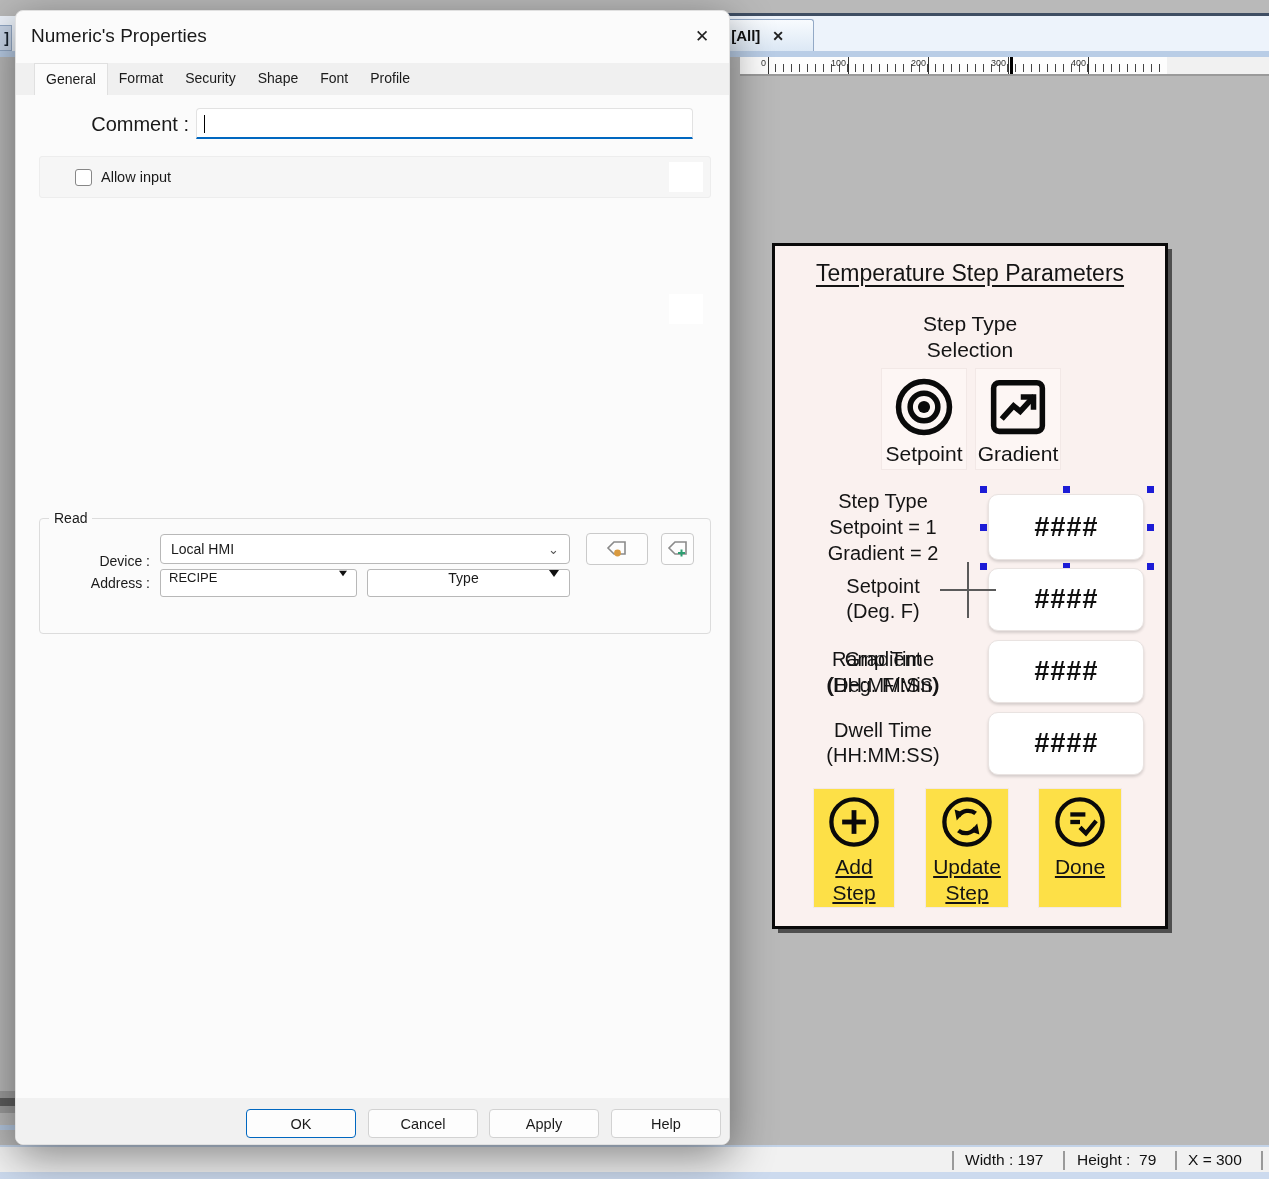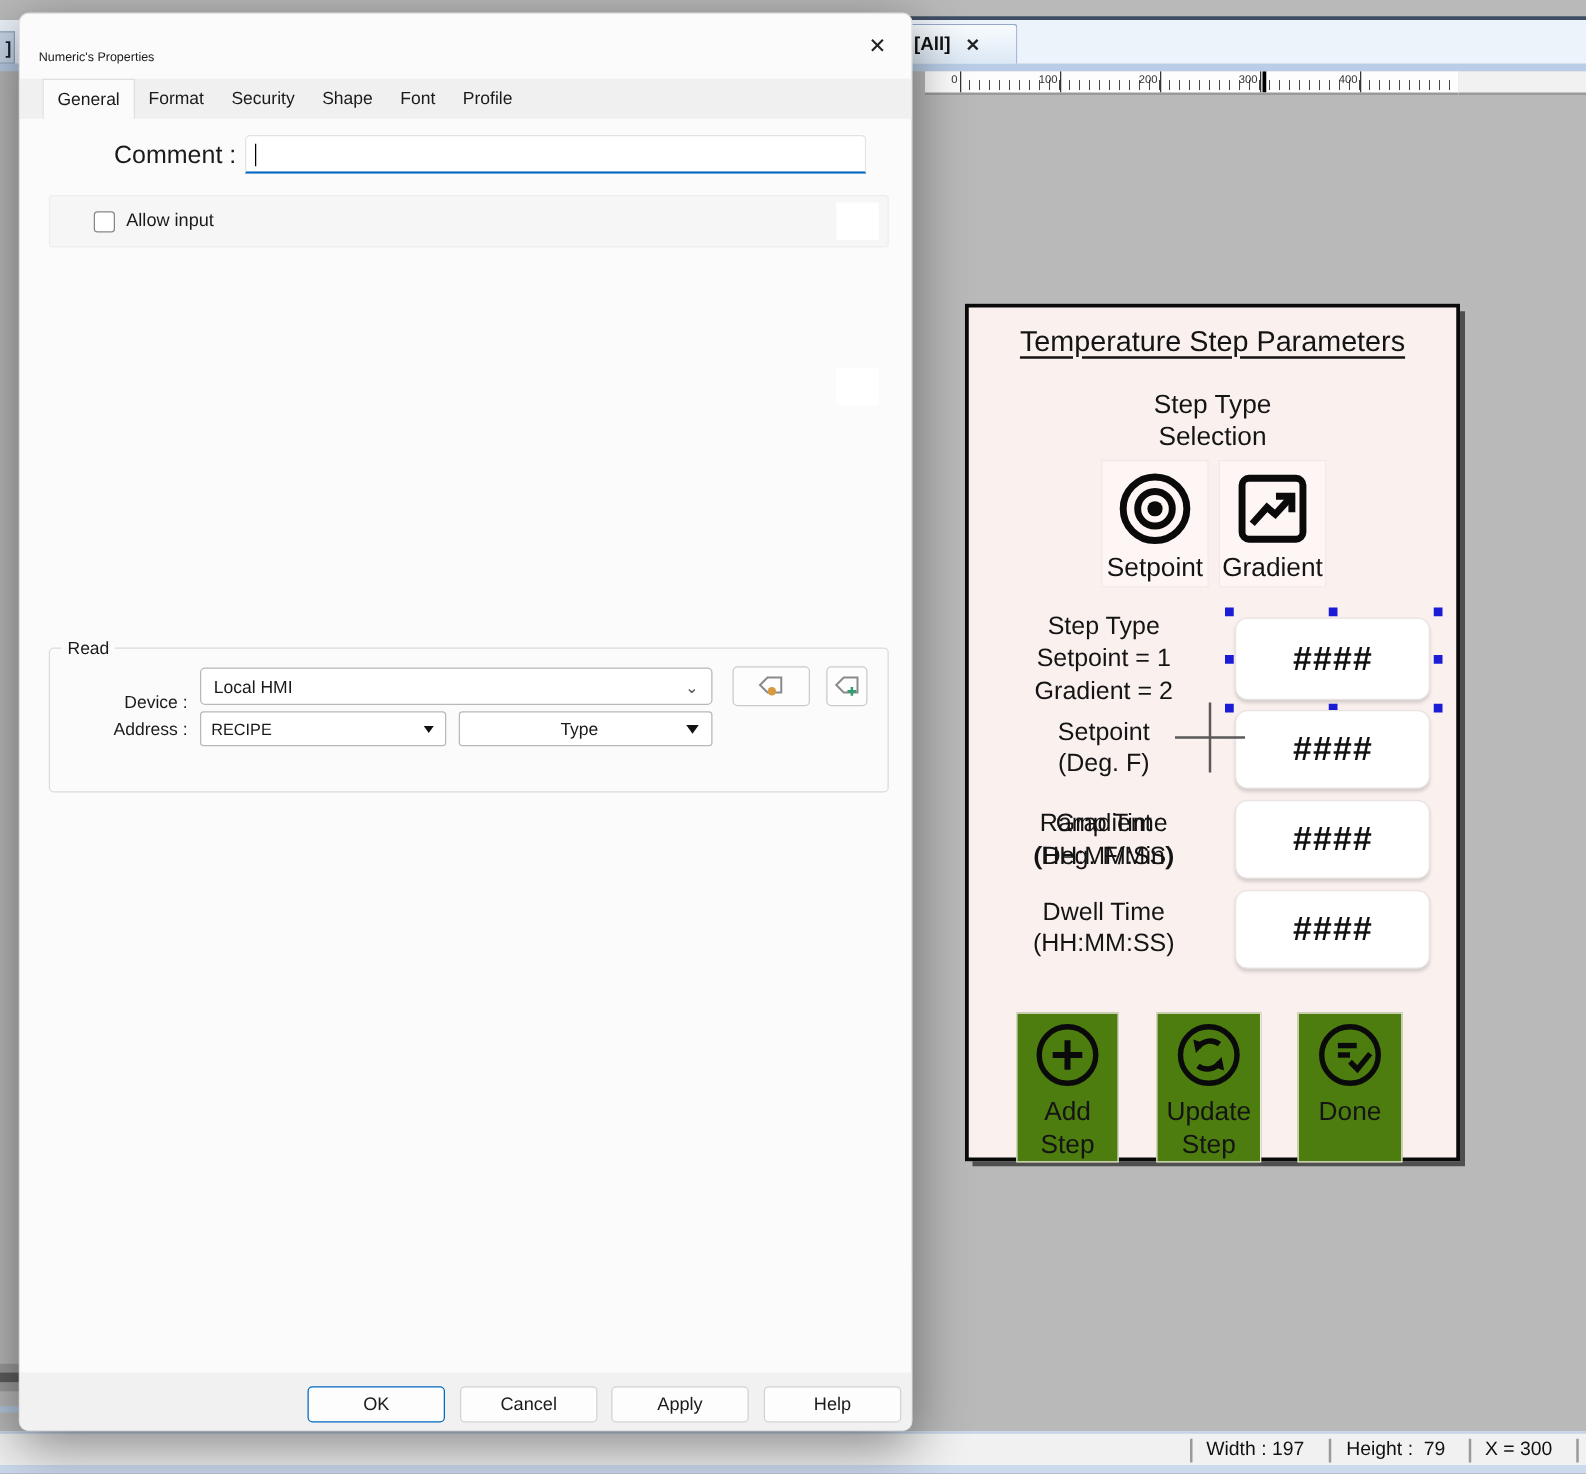--- a/index.html
+++ b/index.html
@@ -54,22 +54,22 @@
     border:1px solid #f2e8e6; text-align:center; }
   .hmi-iconbox svg { margin-top:7px; }
   .hmi-iconbox .lbl { font-size:21px; line-height:23px; }
   .hmi-lblblock { position:absolute; left:8px; width:200px; text-align:center;
     font-size:20px; line-height:26px; }
   .hmi-field { position:absolute; left:213px; width:156px; background:#fff;
     border:1px solid #e9e3e1; border-radius:10px; box-shadow:0 2px 3px rgba(0,0,0,.15);
     display:flex; align-items:center; justify-content:center; }
   .hash { font-style:italic; font-weight:600; font-size:27px; letter-spacing:1px; color:#111; }
   .handle { position:absolute; width:7px; height:7px; background:#1c1cd6; }
-  .hmi-btnbox { position:absolute; top:564px; height:120px; background:#4d7c0f;
-    border:1px solid #f2e8e6; text-align:center; }
+  .hmi-btnbox { position:absolute; top:542px; height:120px; background:#fde047;
+    border:1px solid #f2e8e6; text-align:center;text-decoration:underline; }
   .hmi-btnbox svg { margin-top:5px; }
   .hmi-btnbox .lbl { font-size:21px; line-height:26px; }
   .overlap-wrap { position:absolute; left:8px; width:200px; height:52px; }
   .overlap-wrap .ol { position:absolute; left:0; top:0; width:100%; text-align:center;
     font-size:20px; line-height:26px; }
 
   
   .cross-h { left:940px; top:589px; width:56px; height:2px; background:#5a5a5a; }
   .cross-v { left:967px; top:562px; width:2px; height:56px; background:#5a5a5a; }
 
@@ -78,21 +78,21 @@
   .frag2 { left:0; top:1098px; width:48px; height:8px; background:#5e5e5e; }
   .frag3 { left:0; top:1106px; width:48px; height:7px; background:#9c9c9c; }
   .frag4 { left:0; top:1125px; width:48px; height:5px; background:#b3c6de; }
 
   
   .dialog {
     left:15px; top:10px; width:715px; height:1135px; background:#fbfbfb;
     border:1px solid #e0e0e0; border-radius:8px;
     box-shadow:0 12px 45px rgba(0,0,0,.45); z-index:5;
   }
-  .dlg-title { position:absolute; left:15px; top:30px; font-size:10px; color:#1a1a1a; }
+  .dlg-title { position:absolute; left:15px; top:14px; font-size:19px; color:#1a1a1a; }
   .dlg-close { position:absolute; right:12px; top:10px; width:30px; height:30px;
     display:flex; align-items:center; justify-content:center; font-size:17px; color:#222; }
   .dlg-tabstrip { position:absolute; left:0; top:52px; width:713px; height:32px;
     background:#f0f0f0; display:flex; padding-left:18px; }
   .dlg-tab { height:32px; line-height:31px; padding:0 11px; font-size:14px; color:#1a1a1a; }
   .dlg-tab.active { background:#fbfbfb; border:1px solid #e0e0e0; border-bottom:none; }
   .comment-label { position:absolute; left:63px; top:102px; width:110px; text-align:right;
     font-size:20px; }
   .comment-input { position:absolute; left:180px; top:97px; width:497px; height:31px;
     background:#fff; border:1px solid #e2e2e2; border-bottom:2px solid #0067c0;
@@ -114,21 +114,21 @@
     padding:0 5px; font-size:14px; }
   .fld-label { position:absolute; left:10px; width:100px; text-align:right; font-size:14px; }
   .device-select { position:absolute; left:120px; top:15px; width:410px; height:30px;
     background:#fff; border:1px solid #b8b8b8; border-radius:4px;
     display:flex; align-items:center; padding:0 10px; font-size:14px; }
   .device-select .chev { margin-left:auto; color:#555; font-size:13px; }
   .tag-btn { position:absolute; top:14px; height:32px; background:#fdfdfd;
     border:1px solid #cacaca; border-radius:4px; display:flex; align-items:center;
     justify-content:center; }
   .combo { position:absolute; top:50px; height:28px; background:#fff;
-    border:1px solid #b8b8b8; border-radius:3px; display:flex; align-items:center;
+    border:1px solid #b8b8b8; border-radius:3px; display:flex; 
     font-size:13px; }
   .tri { width:0; height:0; border-left:5px solid transparent; border-right:5px solid transparent;
     border-top:7px solid #111; }
 
   .dlg-footer { position:absolute; left:0; bottom:0; width:713px; height:46px;
     background:#f1f1f1; border-radius:0 0 8px 8px; }
   .dlg-btn { position:absolute; top:1098px; width:110px; height:29px; background:#fdfdfd;
     border:1px solid #d2d2d2; border-radius:4px; font-size:14.5px;
     display:flex; align-items:center; justify-content:center; }
   .dlg-btn.default { border:1px solid #0067c0; }

